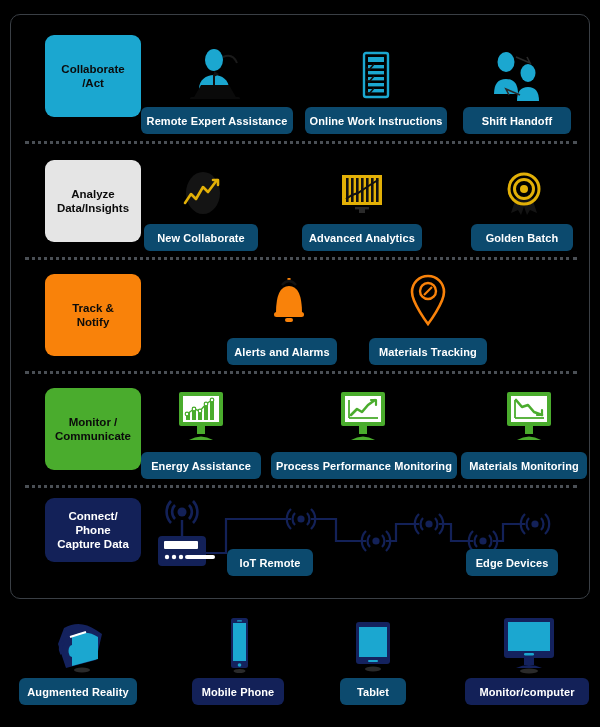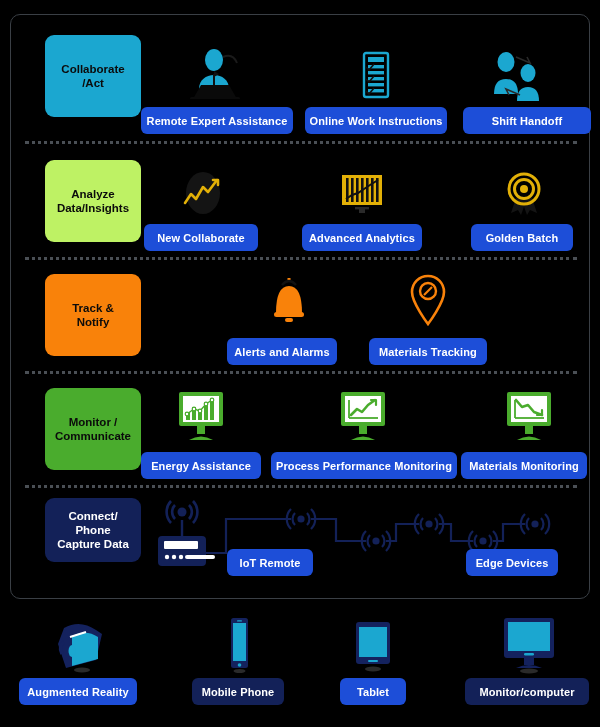--- a/index.html
+++ b/index.html
@@ -49,21 +49,21 @@
     height: 27px;
     border-radius: 6px;
     display: flex; align-items: center; justify-content: center;
     color: #ffffff;
     font-weight: bold;
     font-size: 11px;
     letter-spacing: 0.1px;
     white-space: nowrap;
     padding: 0 9px;
   }
-  .pill.cyan  { background: #1d4ed8; }
+  .pill.cyan  { background: #0c4a6e; }
   .pill.navy  { background: #132158; }
 
   .icon { position: absolute; display: block; }
 
   
   .device { position: absolute; }
   .device .pill { position: absolute; left: 50%; transform: translateX(-50%); }
 </style>
 </head>
 <body>
@@ -110,29 +110,29 @@
       </div>
 
       <svg class="icon" style="left:478px;top:34px" width="56" height="52" viewBox="0 0 56 52">
         <ellipse cx="17" cy="13" rx="8.5" ry="10" fill="#1ba7d0"></ellipse>
         <path d="M5 45 q0 -15 12 -15 q12 0 12 15z" fill="#1ba7d0"></path>
         <ellipse cx="39" cy="24" rx="7.5" ry="9" fill="#1ba7d0"></ellipse>
         <path d="M28 52 q0 -14 11 -14 q11 0 11 14z" fill="#1ba7d0"></path>
         <path d="M27 8 l14 6 l-3 -6" stroke="#2a2a2a" stroke-width="1.6" fill="none"></path>
         <path d="M31 46 l-14 -6 l3 6" stroke="#2a2a2a" stroke-width="1.6" fill="none"></path>
       </svg>
-      <div class="pill cyan" style="left:452px;top:92px;width:128px">
+      <div class="pill cyan" style="left:452px;top:92px;width:108px">
         <span>Shift Handoff</span>
       </div>
 
       <div class="row-sep" style="top:126px"></div>
     </div>
 
     <div class="row" style="top:131px;height:110px">
-      <div class="stage-label" style="top:14px;height:82px;background:#bef264;color:#0b0b0b">
+      <div class="stage-label" style="top:14px;height:82px;background:#e5e5e5;color:#0b0b0b">
         <span>
           <span>Analyze</span><br>
           <span>Data/Insights</span>
         </span>
       </div>
 
       <svg class="icon" style="left:166px;top:24px" width="52" height="46" viewBox="0 0 52 46">
         <ellipse cx="26" cy="23" rx="17" ry="21" fill="#141414"></ellipse>
         <polyline points="8,33 14,24 19,29 26,17 31,22 40,10" stroke="#e2b007" stroke-width="2.6" fill="none" stroke-linecap="round" stroke-linejoin="round"></polyline>
         <polyline points="36,10 41,10 41,15" stroke="#e2b007" stroke-width="2.6" fill="none" stroke-linecap="round" stroke-linejoin="round"></polyline>

